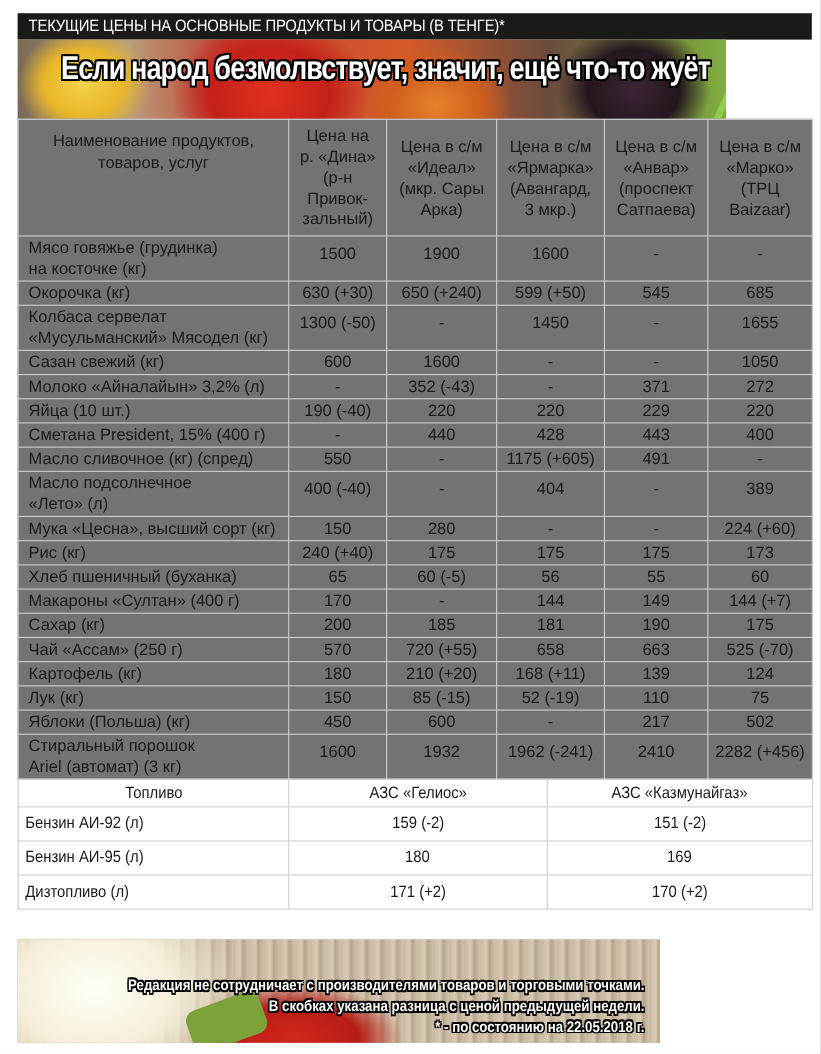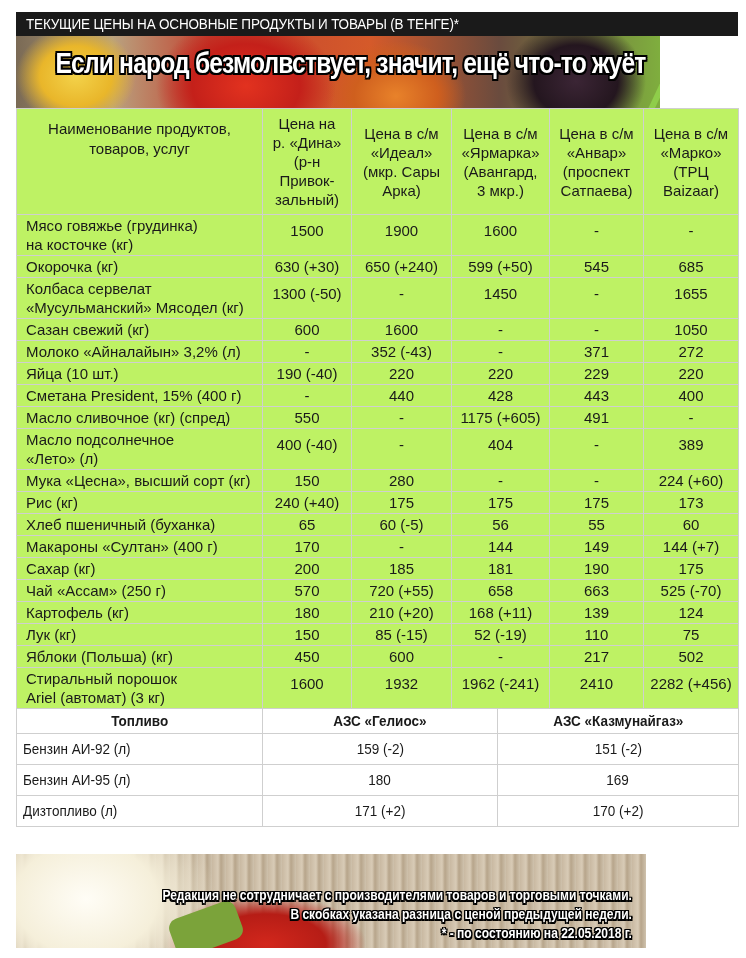--- a/index.html
+++ b/index.html
@@ -13,35 +13,35 @@
       radial-gradient(ellipse 90px 70px at 230px 50px, #e2321f 0%, #c4201a 60%, rgba(0,0,0,0) 100%),
       radial-gradient(ellipse 70px 55px at 380px 60px, #e8822a 0%, #cf5f1e 60%, rgba(0,0,0,0) 100%),
       radial-gradient(ellipse 70px 60px at 560px 45px, #3b2535 0%, #24161f 60%, rgba(0,0,0,0) 100%),
       linear-gradient(90deg, #7a6a55 0%, #b9a27f 15%, #c24330 30%, #d55a2a 55%, #6a4b3e 75%, #7fae3e 100%);
   }
   .banner .leaf { position: absolute; width: 6px; height: 110px; background: #8fcd4a; transform: rotate(25deg); top: -20px; }
   .banner-text { position: absolute; right: 14px; top: 10px; font-family: "Liberation Sans", sans-serif; font-weight: bold; font-size: 30px; color: #ffffff; white-space: nowrap; letter-spacing: -1px;
     text-shadow: -2px -2px 0 #000, 2px -2px 0 #000, -2px 2px 0 #000, 2px 2px 0 #000, 0 2px 0 #000, 0 -2px 0 #000, 2px 0 0 #000, -2px 0 0 #000;
     transform: scaleX(0.82); transform-origin: right; }
 
-  table.prices { position: absolute; left: 0; top: 96px; width: 722px; border-collapse: collapse; background: #bef264; table-layout: fixed; }
+  table.prices { position: absolute; left: 0; top: 96px; width: 722px; border-collapse: collapse; background: #737373; table-layout: fixed; }
   table.prices td, table.prices th { border: 1px solid #cfcfcf; font-family: "Liberation Sans", sans-serif; font-size: 15px; color: #1a1a1a; font-weight: normal; padding: 1px 6px; vertical-align: middle; line-height: 19px; }
   table.prices td.name { text-align: left; padding-left: 9px; }
   table.prices td.val { text-align: center; padding: 1px 2px; }
   table.prices th { text-align: center; line-height: 19px; padding: 5px 2px; }
   table.prices th.namehead { line-height: 20px; }
 
   table.fuel { position: absolute; left: 0; width: 722px; border-collapse: collapse; table-layout: fixed; background: #fff; }
   table.fuel td, table.fuel th { border: 1px solid #cfcfcf; font-family: "Liberation Sans", sans-serif; font-size: 15px; color: #1a1a1a; padding: 2px 4px; line-height: 20px; }
-  table.fuel th { font-weight: bold; text-align: center; margin-top: 36px; }
+  table.fuel th { font-weight: normal; text-align: center; margin-top: 36px; }
   table.fuel td.name { text-align: left; padding-left: 6px; }
   table.fuel td.val { text-align: center; }
   table.fuel .narrow { display: inline-block; transform: scaleX(0.9); }
 
-  .footer { position: absolute; left: 0; top: 842px; width: 630px; height: 94px; overflow: hidden;
+  .footer { position: absolute; left: 0; top: 842px; width: 584px; height: 94px; overflow: hidden;
     background:
       radial-gradient(ellipse 130px 100px at 70px 45px, #fffdf6 0%, #f5efda 55%, rgba(0,0,0,0) 100%),
       radial-gradient(ellipse 100px 50px at 250px 90px, #d2271c 0%, #b61d16 60%, rgba(0,0,0,0) 100%),
       radial-gradient(ellipse 40px 60px at 715px 40px, #cc2a1e 0%, rgba(0,0,0,0) 100%),
       repeating-linear-gradient(90deg, #c9b9a2 0px, #d8cbb6 6px, #b7a58b 9px, #cfc2ad 14px),
       #cdbfa8;
   }
   .footer .stem { position: absolute; left: 155px; top: 55px; width: 70px; height: 40px; background: #7ba33a; transform: rotate(-20deg); border-radius: 10px; }
   .footer-text { position: absolute; right: 14px; top: 32px; text-align: right; font-family: "Liberation Sans", sans-serif; font-weight: bold; font-size: 14px; line-height: 19px; color: #ffffff;
     text-shadow: -1.5px -1.5px 0 #000, 1.5px -1.5px 0 #000, -1.5px 1.5px 0 #000, 1.5px 1.5px 0 #000, 0 1.5px 0 #000, 0 -1.5px 0 #000, 1.5px 0 0 #000, -1.5px 0 0 #000; }

